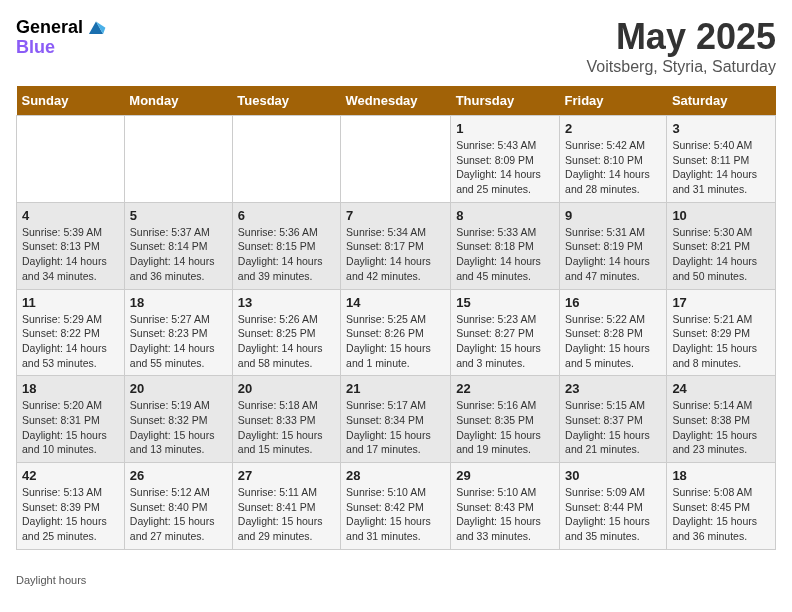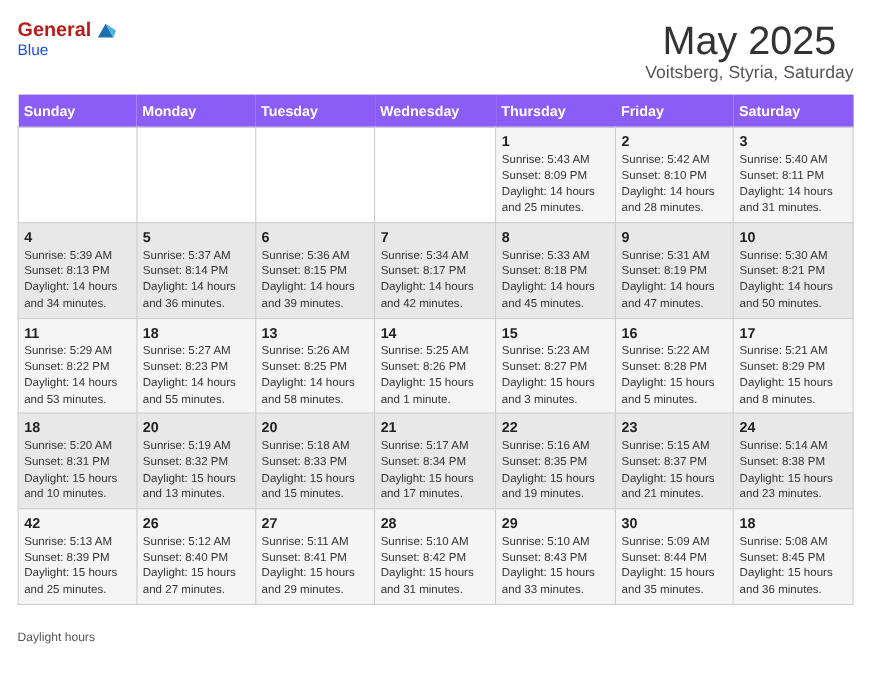--- a/index.html
+++ b/index.html
@@ -17,54 +17,53 @@
       margin-bottom: 10px;
     }
     .logo {
       display: flex;
       align-items: flex-end;
       gap: 2px;
     }
     .logo-text-general {
       font-size: 18px;
       font-weight: bold;
-      color: #b91c1c;
+      color: #000000;
       line-height: 1;
     }
     .logo-text-blue {
-      font-size: 14px;
-      font-weight: normal;
-      color: #1d4ed8;
+      font-size: 18px;
+      font-weight: bold;
+      color: #8b5cf6;
       line-height: 1;
     }
     .logo-icon {
       width: 22px;
       height: 22px;
       margin-left: 2px;
     }
     .title-area {
       text-align: right;
     }
     .main-title {
       font-size: 36px;
-      font-weight: normal;
+      font-weight: bold;
       color: #333;
-      text-align: center;
     }
     .subtitle {
       font-size: 16px;
       color: #555;
     }
     table {
       width: 100%;
       border-collapse: collapse;
       font-size: 11px;
     }
     thead tr th {
-      background-color: #8b5cf6;
+      background-color: #a16207;
       color: #fff;
       padding: 7px 5px;
       text-align: left;
       font-size: 13px;
       font-weight: bold;
     }
     tbody tr td {
       border: 1px solid #ccc;
       padding: 5px 5px;
       vertical-align: top;

